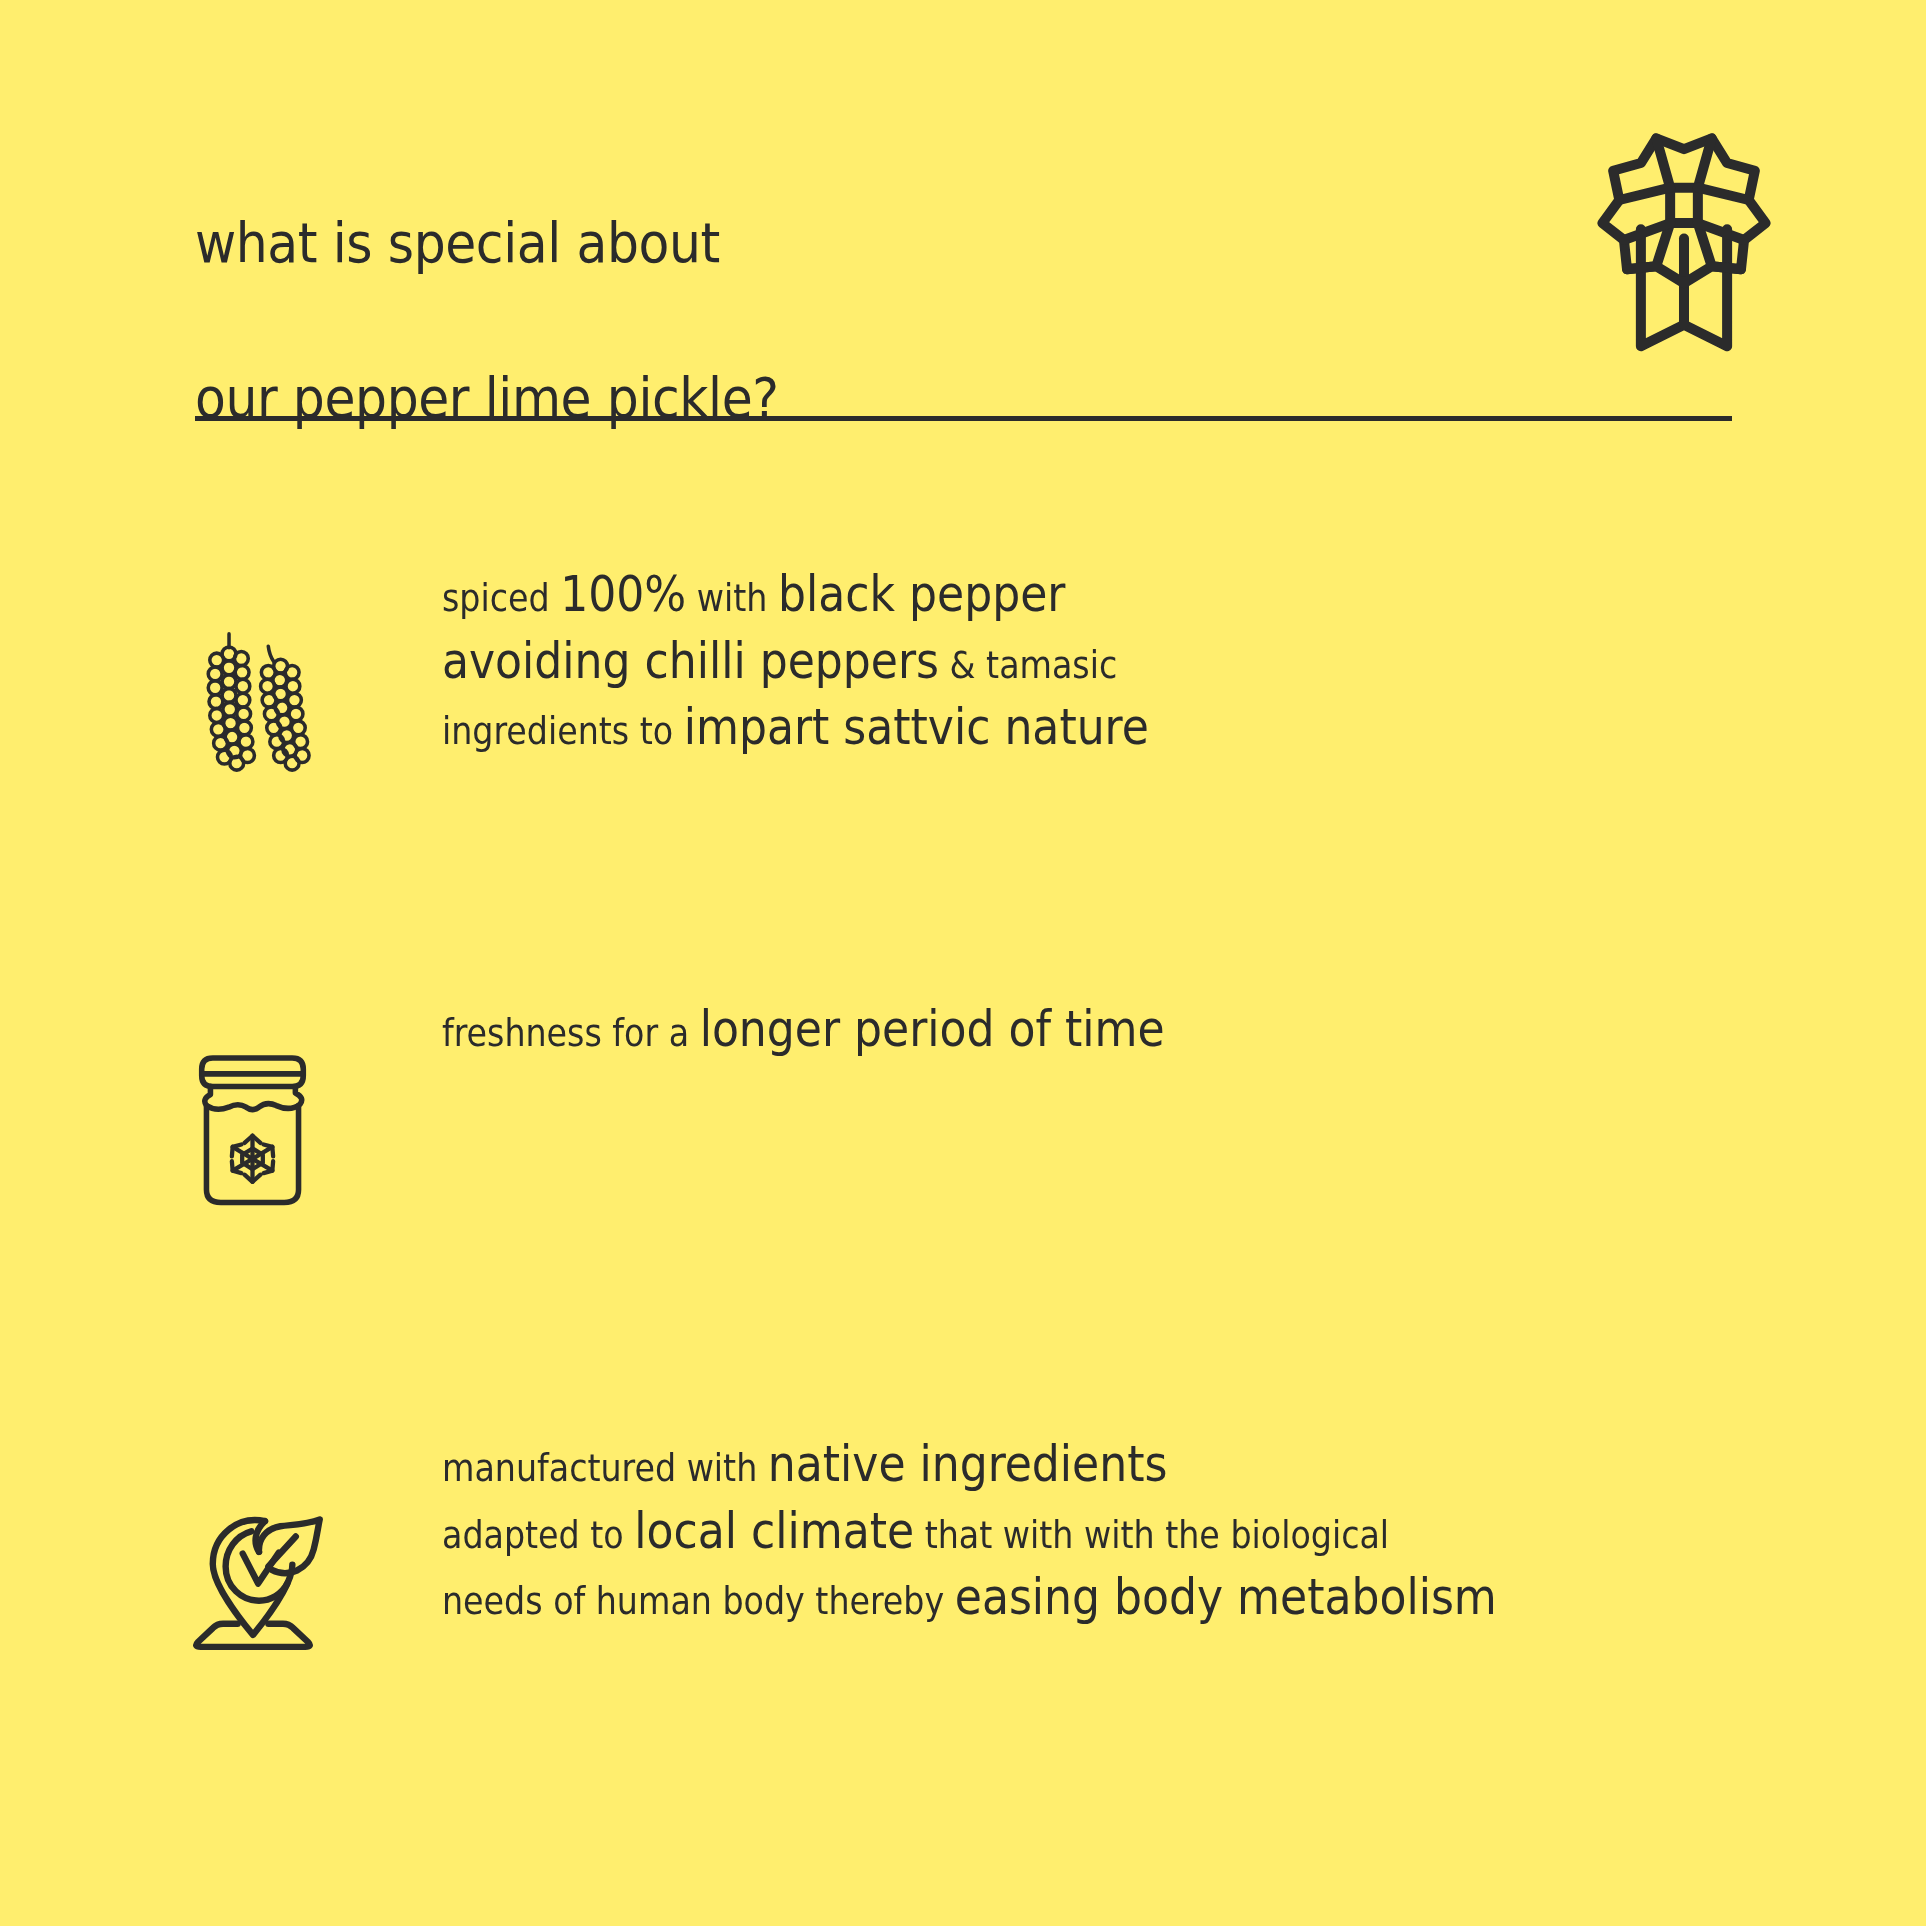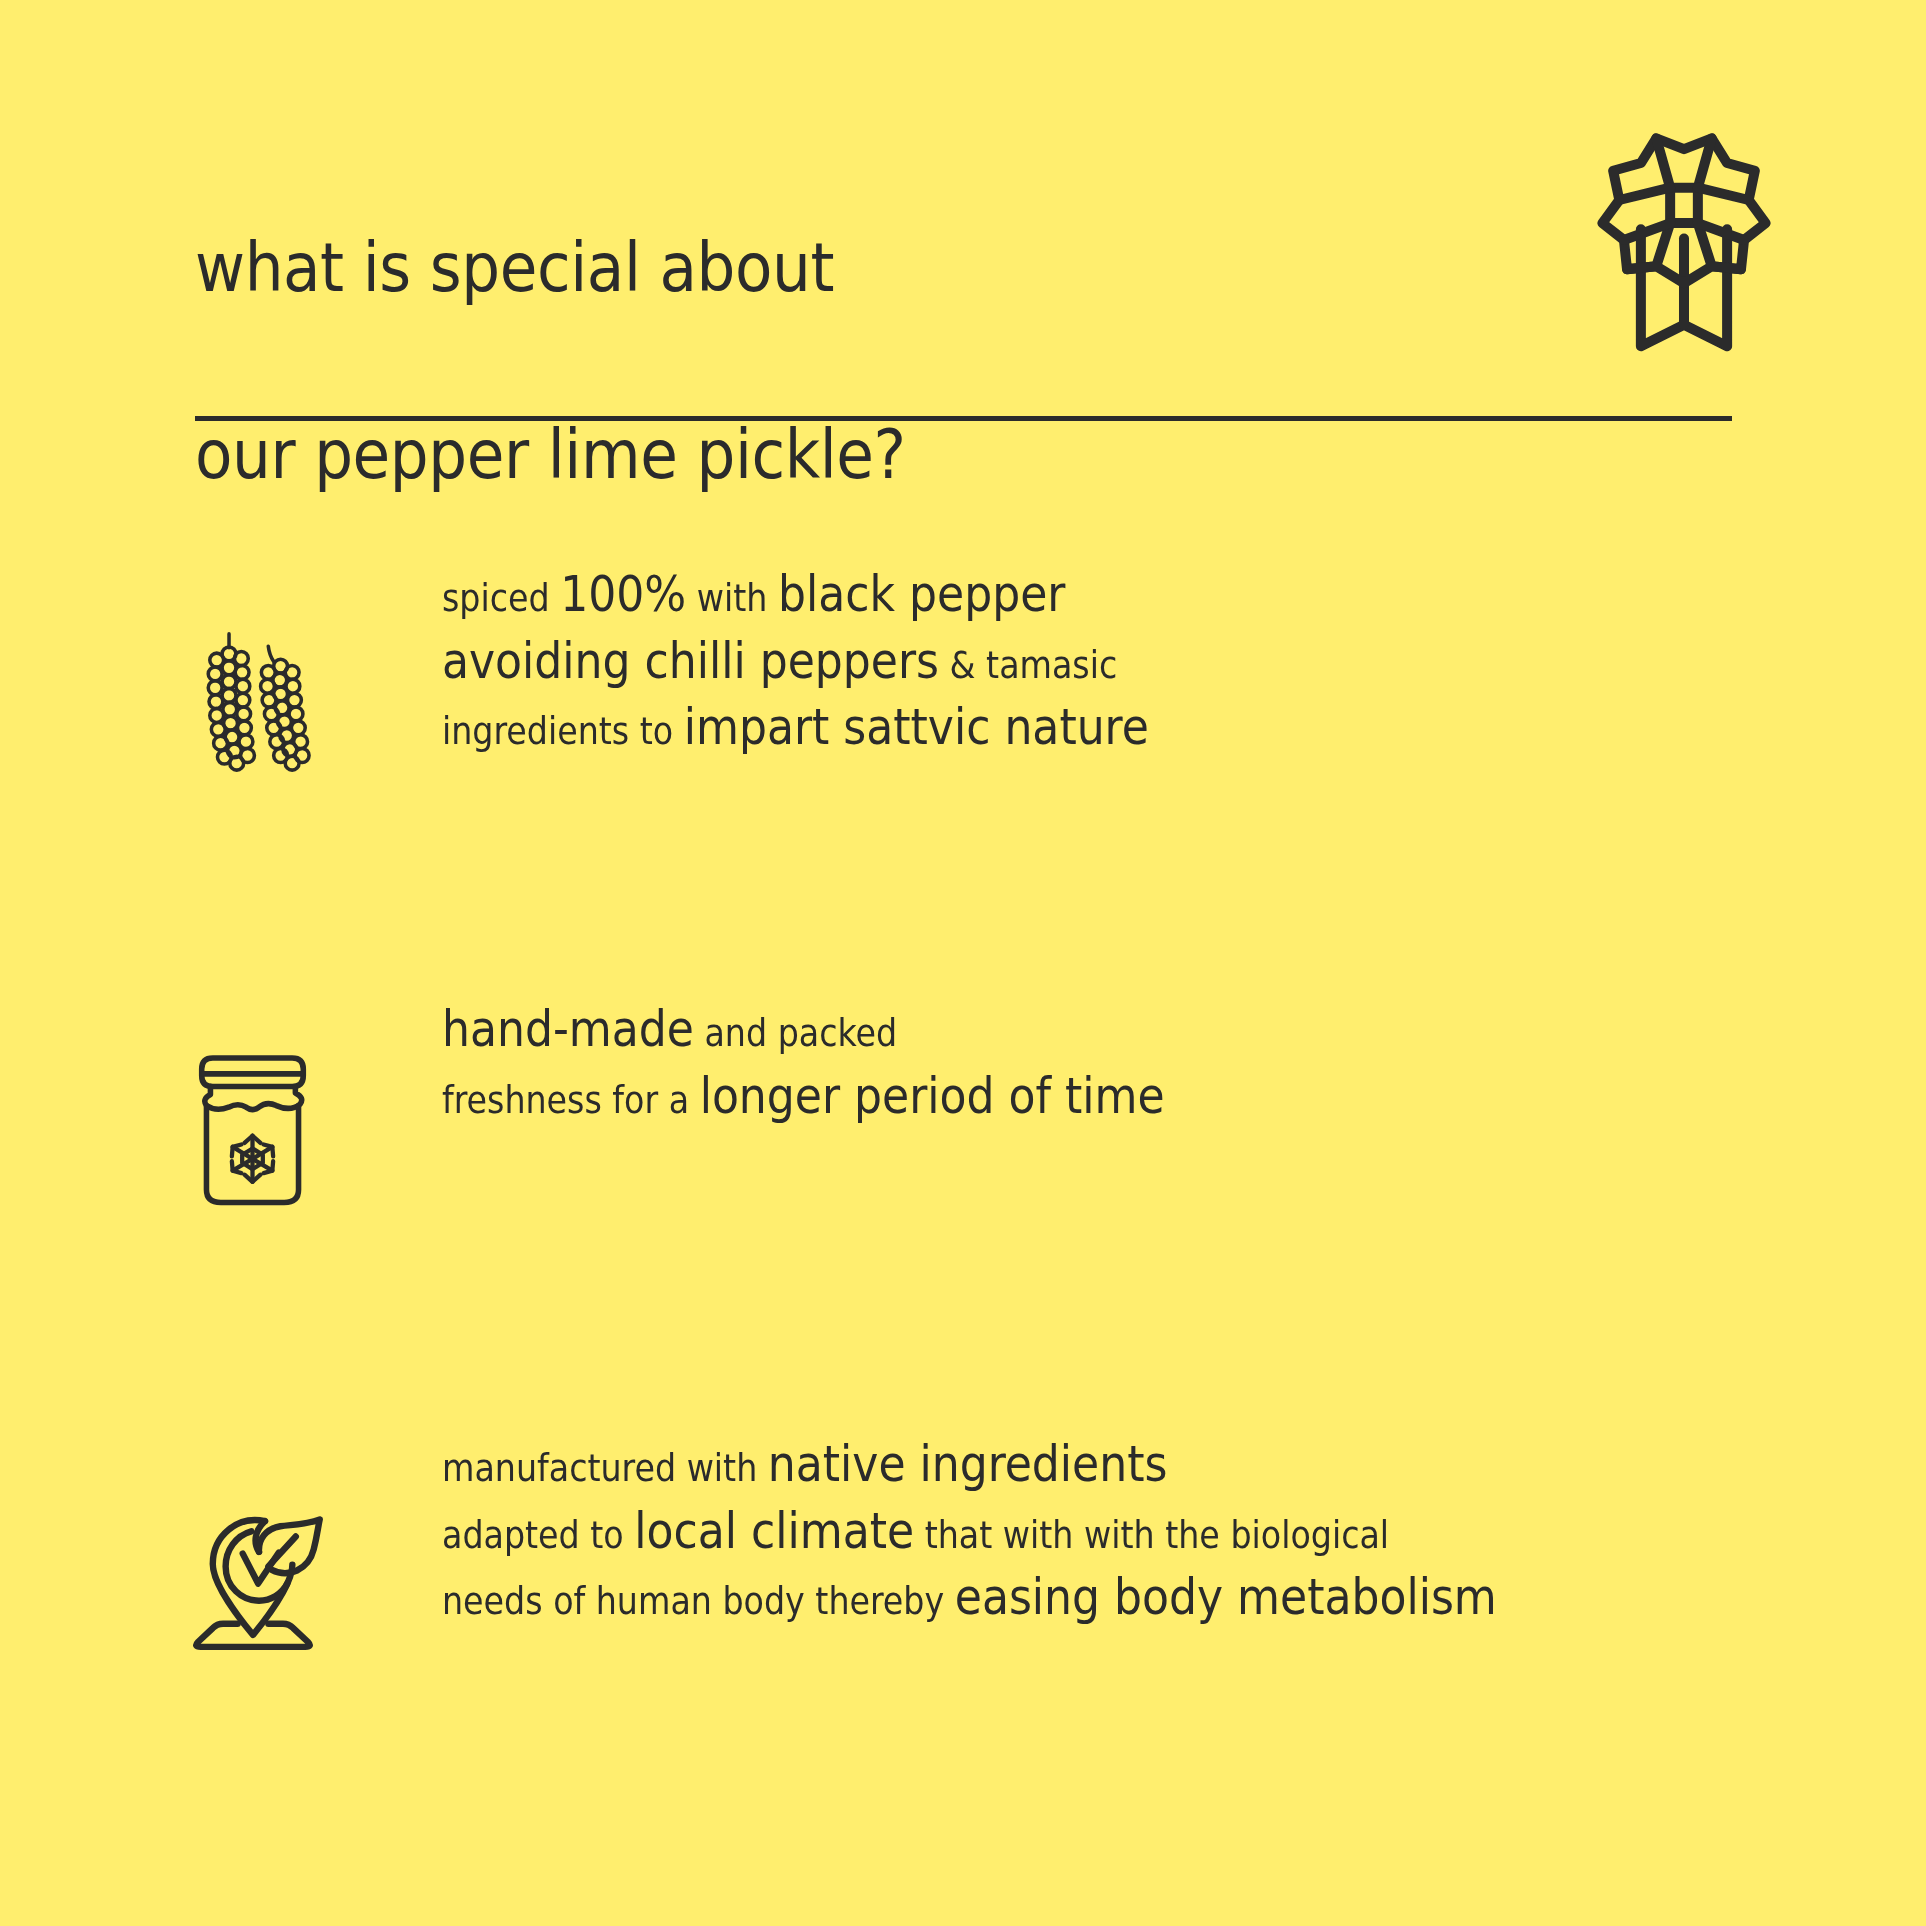--- a/index.html
+++ b/index.html
@@ -8,21 +8,21 @@
     background:#FFEE6E;
     font-family:"DejaVu Sans Condensed","Liberation Sans",sans-serif;
     color:#2B2B2B;
     overflow:hidden;
   }
   .page{position:relative;width:1926px;height:1926px;}
 
   
   .header{position:absolute;left:195px;top:127px;width:1537px;}
   .heading{
-    font-size:68px;
+    font-size:56px;
     line-height:1.38;
     font-weight:400;
     letter-spacing:-0.4px;
     color:#2B2B2B;
     white-space:pre-line;
   }
   .heading .hl{display:block;}
   .rule{
     position:absolute;left:195px;top:416px;
     width:1537px;height:5px;background:#2B2B2B;
@@ -197,23 +197,20 @@
             <path d="M55 122 L54 134 M55 122 L66 119"></path>
             <path d="M105 152 L106 140 M105 152 L94 155"></path>
             <path d="M105 122 L106 134 M105 122 L94 119"></path>
             <path d="M55 152 L54 140 M55 152 L66 155"></path>
             <path d="M80 124 L67 132 L67 142 L80 150 L93 142 L93 132 Z"></path>
           </g>
         </svg>
       </div>
       <div class="copy">
         <span class="line">
-          <span class="seg lg">hand-made</span><span class="seg sm"> and packed</span>
-        </span>
-        <span class="line">
           <span class="seg sm">freshness for a </span><span class="seg lg">longer period of time</span>
         </span>
       </div>
     </div>
 
     <div class="feature" id="f3">
       <div class="icon-wrap">
         <svg width="154" height="154" viewBox="0 0 180 180" fill="none" stroke="#2B2B2B" stroke-width="7.5" stroke-linecap="round" stroke-linejoin="round">
 
           <path d="M104 27 C72 20 43 44 43 77 C43 99 70 136 90 160

